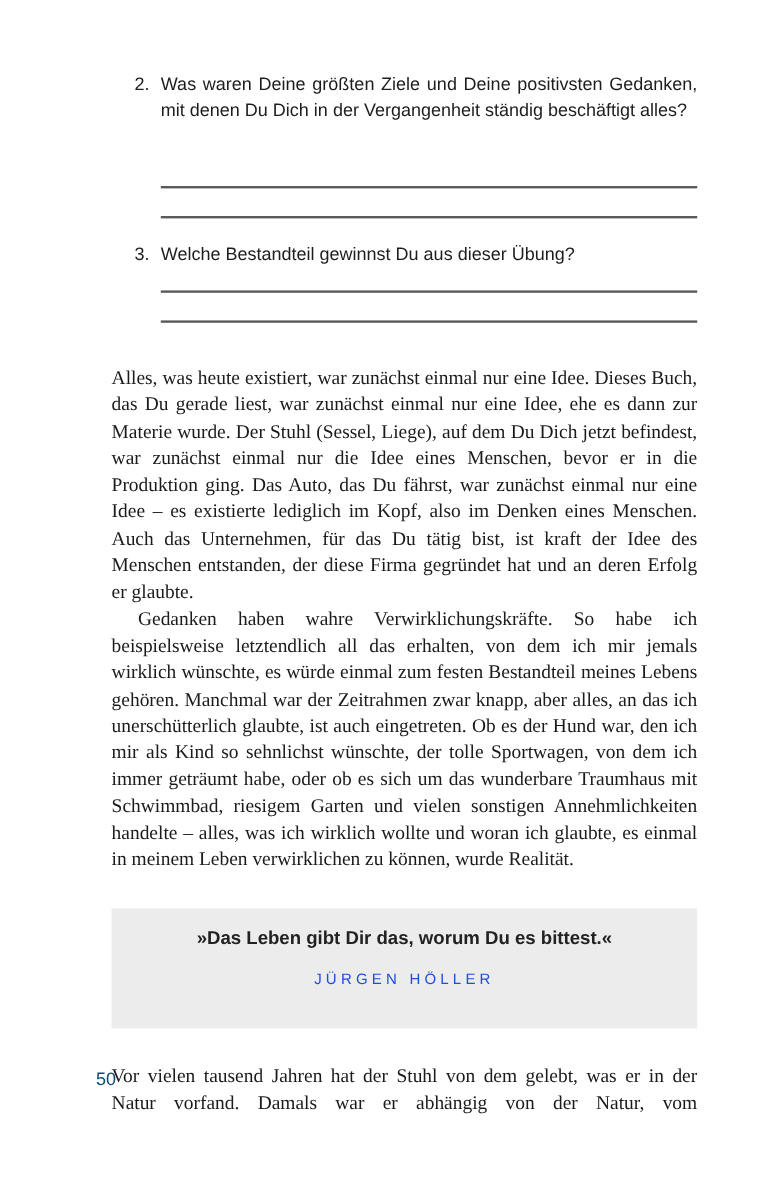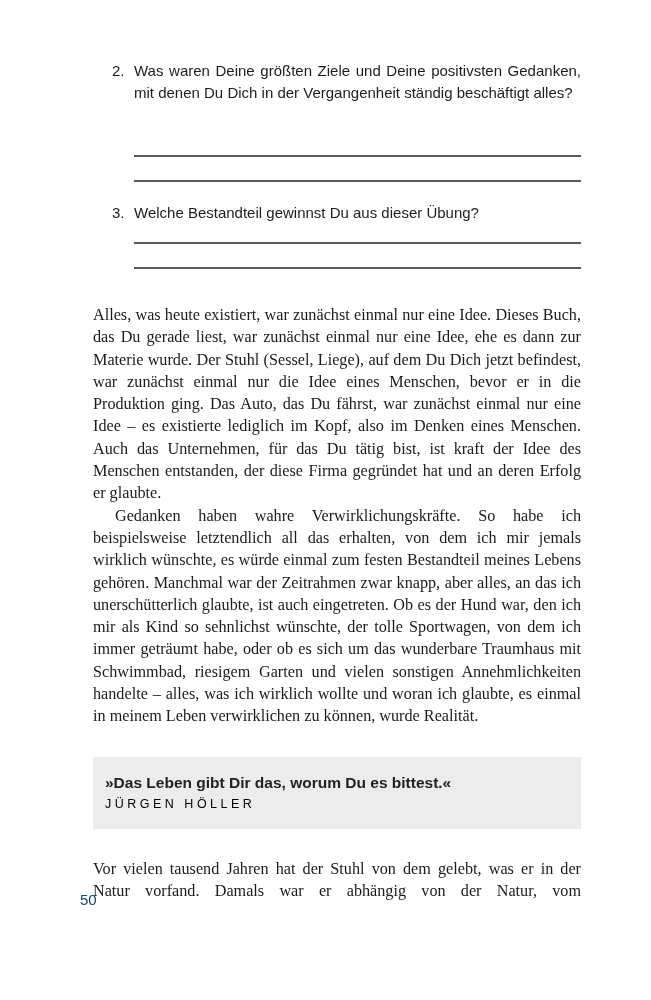--- a/index.html
+++ b/index.html
@@ -49,35 +49,36 @@
   }
   .body-text p { margin: 0; }
   .para-indent { text-indent: 22px; }
   .continues { text-align-last: justify; }
   .body-text b, .body-text .bold { font-weight: normal; }
 
   
   .quote-box {
     margin: 29px 0 29px 0;
     background: #ececec;
-    padding: 16px 12px 14px 12px;
+    padding: 16px 12px 30px 12px;
+    text-align: center;
     font-family: "Liberation Sans", sans-serif;
   }
   .quote-text {
     font-weight: bold;
     font-size: 15.5px;
     line-height: 20px;
     color: #222222;
     text-indent: 0;
   }
   .quote-attr {
-    margin-top: 0;
+    margin-top: 12px;
     font-size: 12.5px;
     letter-spacing: 3.5px;
-    color: #000000;
+    color: #1d4ed8;
     text-indent: 0;
   }
 
   
   .page-number {
     position: absolute;
     left: 80px;
     top: 891px;
     font-family: "Liberation Sans", sans-serif;
     font-size: 15px;

